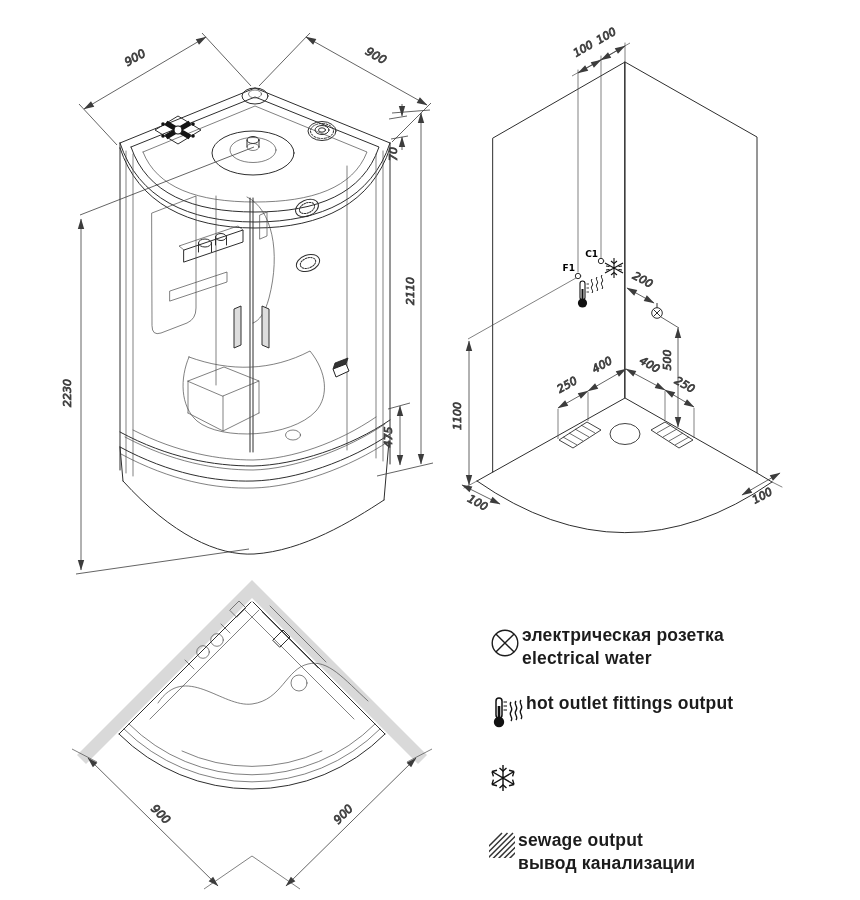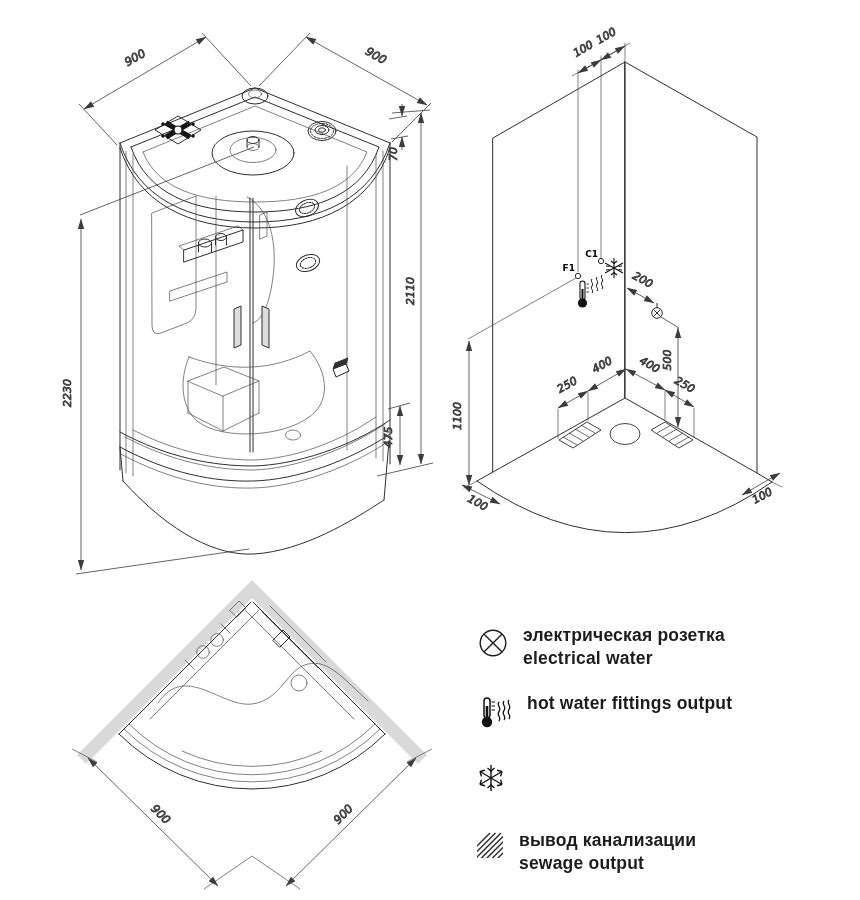--- a/index.html
+++ b/index.html
@@ -6,21 +6,21 @@
   body{width:860px;height:900px;position:relative;overflow:hidden;
        font-family:"Liberation Sans",sans-serif;}
   svg{position:absolute;left:0;top:0;}
   .stroke, .stroke path, .stroke line, .stroke ellipse, .stroke circle, .stroke polyline{
     fill:none;stroke:#2e2e2e;stroke-width:1;stroke-linecap:round;stroke-linejoin:round;}
   .thin{stroke-width:.7 !important;stroke:#4a4a4a !important;}
   .dimline, .dimline line, .dimline path{fill:none;stroke:#3c3c3c;stroke-width:.8;}
   text.dim{font:italic 11px "DejaVu Sans",sans-serif;fill:#4c4c4c;}
   text.dim.big{font-size:11.5px;}
   text.pt{font:bold 9px "DejaVu Sans",sans-serif;fill:#000;font-style:normal;}
-  .lrow{position:absolute;left:476px;display:flex;align-items:flex-start;gap:13px;justify-content:flex-end;}
+  .lrow{position:absolute;left:488px;display:flex;align-items:flex-start;justify-content:flex-end;}
   .licon{position:static;flex:0 0 auto;margin-top:2px;}
   .ltext{font:600 17.5px/23px "Liberation Sans",sans-serif;color:#1c1c1c;
          letter-spacing:.2px;white-space:nowrap;}
 </style>
 </head>
 <body>
 
 <svg width="860" height="900" viewBox="0 0 860 900">
   <defs>
     <marker id="ar" markerWidth="12" markerHeight="8" refX="10.5" refY="4" orient="auto-start-reverse" markerUnits="userSpaceOnUse">
@@ -318,21 +318,21 @@
     <svg class="licon" width="38" height="36">
       <rect x="8" y="4" width="6" height="20" rx="3" fill="#fff" stroke="#111" stroke-width="1.5"></rect>
       <line x1="11" y1="12" x2="11" y2="23" stroke="#111" stroke-width="2.6"></line>
       <circle cx="11" cy="28" r="5.2" fill="#111"></circle>
       <path d="M15.5,8 h3.5 M15.5,12 h3.5 M15.5,16 h3.5" stroke="#111" stroke-width="1"></path>
       <path d="M23,8 c-3,3.5 3,5.5 0,9.5 c-3,4 3,5.5 0,9.5
                M28,7 c-3,3.5 3,5.5 0,9.5 c-3,4 3,5.5 0,9.5
                M33,6 c-3,3.5 3,5.5 0,9.5 c-3,4 3,5.5 0,9.5" fill="none" stroke="#111" stroke-width="1.3"></path>
     </svg>
     <div class="ltext">
-      <div>hot water fittings output</div>
+      <div>hot outlet fittings output</div>
     </div>
   </div>
 
   <div class="lrow" style="top:760px">
     <svg class="licon" width="34" height="34" fill="none" stroke="#111" stroke-width="1.4">
       <path d="M15,3 V29 M4,9.5 L26,22.5 M26,9.5 L4,22.5"></path>
       <path d="M11.5,6 L15,9 L18.5,6 M11.5,26 L15,23 L18.5,26"></path>
       <path d="M26,22.5 L21,23.8 M26,22.5 L24.6,17.6 M4,22.5 L9,23.8 M4,22.5 L5.4,17.6"></path>
       <path d="M26,9.5 L21,8.2 M26,9.5 L24.6,14.4 M4,9.5 L9,8.2 M4,9.5 L5.4,14.4"></path>
     </svg>
@@ -343,18 +343,18 @@
   <div class="lrow" style="top:829px">
     <svg class="licon" width="30" height="30">
       <g clip-path="url(#sewclip2)">
         <clipPath id="sewclip2">
             <rect x="1" y="1" width="26" height="26"></rect>
           </clipPath>
         <path d="M-14,30 L14,2 M-8.5,30 L19.5,2 M-3,30 L25,2 M2.5,30 L30.5,2 M8,30 L36,2 M13.5,30 L41.5,2 M19,30 L47,2" stroke="#333" stroke-width="1.5" fill="none"></path>
       </g>
     </svg>
     <div class="ltext">
+      <div>sewage output</div>
       <div>вывод канализации</div>
-      <div>sewage output</div>
     </div>
   </div>
 
 </div>
 
 </body></html>

